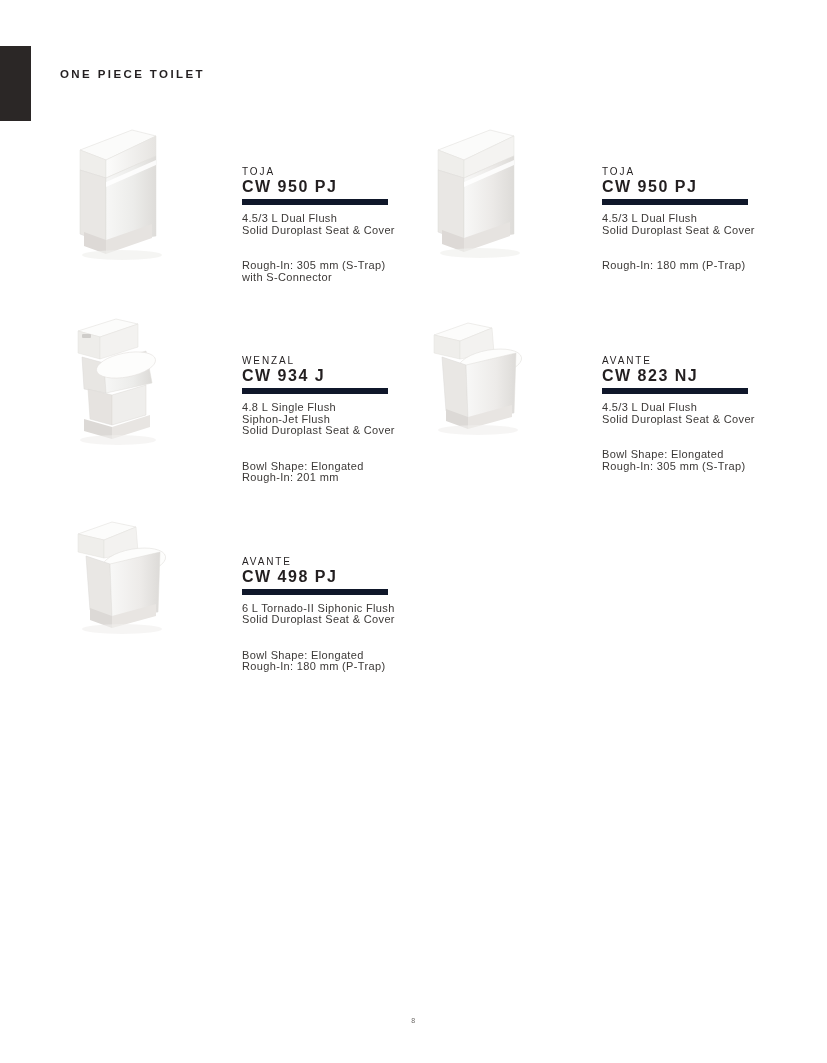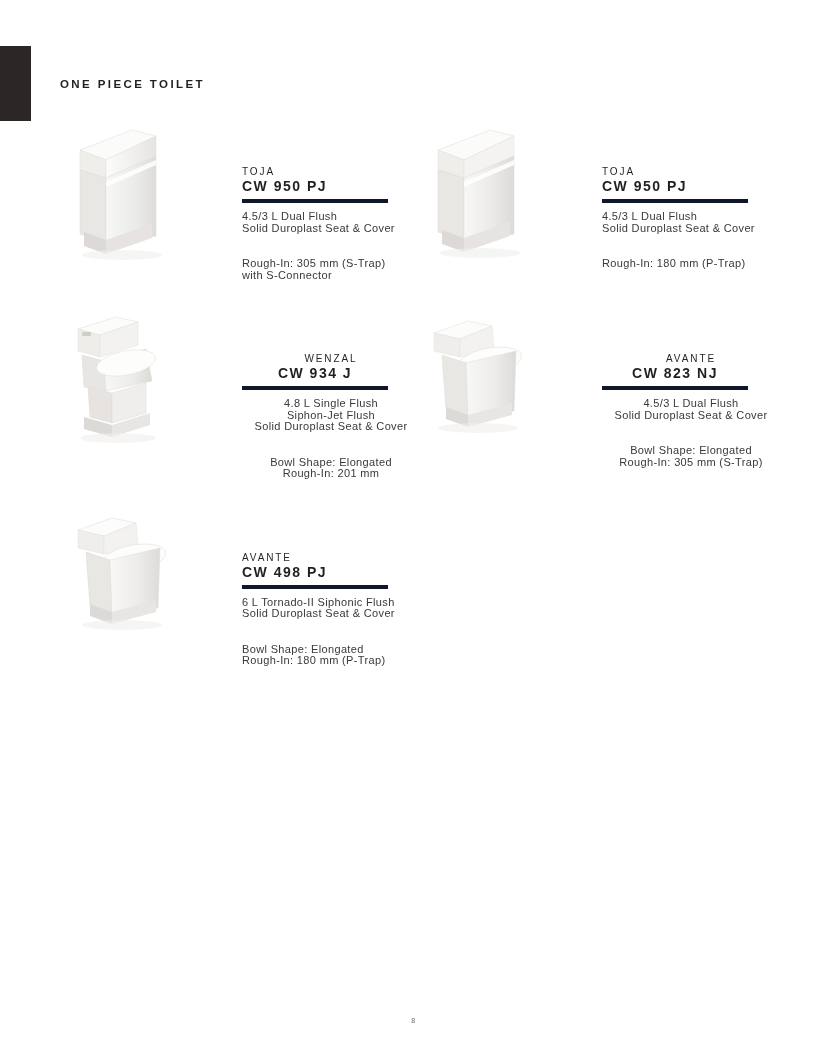--- a/index.html
+++ b/index.html
@@ -23,21 +23,21 @@
     top: 46px;
     width: 31px;
     height: 75px;
     background: #2b2726;
   }
 
   
   .page-title {
     position: absolute;
     left: 60px;
-    top: 78px;
+    top: 68px;
     font-size: 11.5px;
     letter-spacing: 2.4px;
     font-weight: 600;
     color: #231f20;
   }
 
   
   .grid {
     position: absolute;
     left: 60px;
@@ -74,44 +74,44 @@
   }
   .brand {
     font-size: 10px;
     letter-spacing: 1.9px;
     font-weight: 400;
     color: #231f20;
     line-height: 15px;
     margin-top: 16px;
   }
   .model {
-    font-size: 14px;
+    font-size: 16px;
     letter-spacing: 1.5px;
     font-weight: 600;
     color: #231f20;
     line-height: 15px;
     padding-bottom: 5px;
-    border-bottom: 4px solid #0f172a;
+    border-bottom: 6px solid #0f172a;
     width: 146px;
   }
   .spec-block {
     margin-top: 8px;
   }
   .spec {
     font-size: 11px;
     letter-spacing: 0.35px;
     line-height: 11.5px;
     color: #3b3836;
   }
   .spec-block.second {
     margin-top: 24px;
   }
 
   .row-1 { margin-bottom: 18px; }
-  .row-2 { margin-bottom: 18px; text-align: center; }
+  .row-2 { margin-bottom: 18px; }
 
   
   .page-number {
     position: absolute;
     left: 0;
     right: 0;
     top: 1017px;
     text-align: center;
     font-size: 7px;
     color: #6e6b68;

